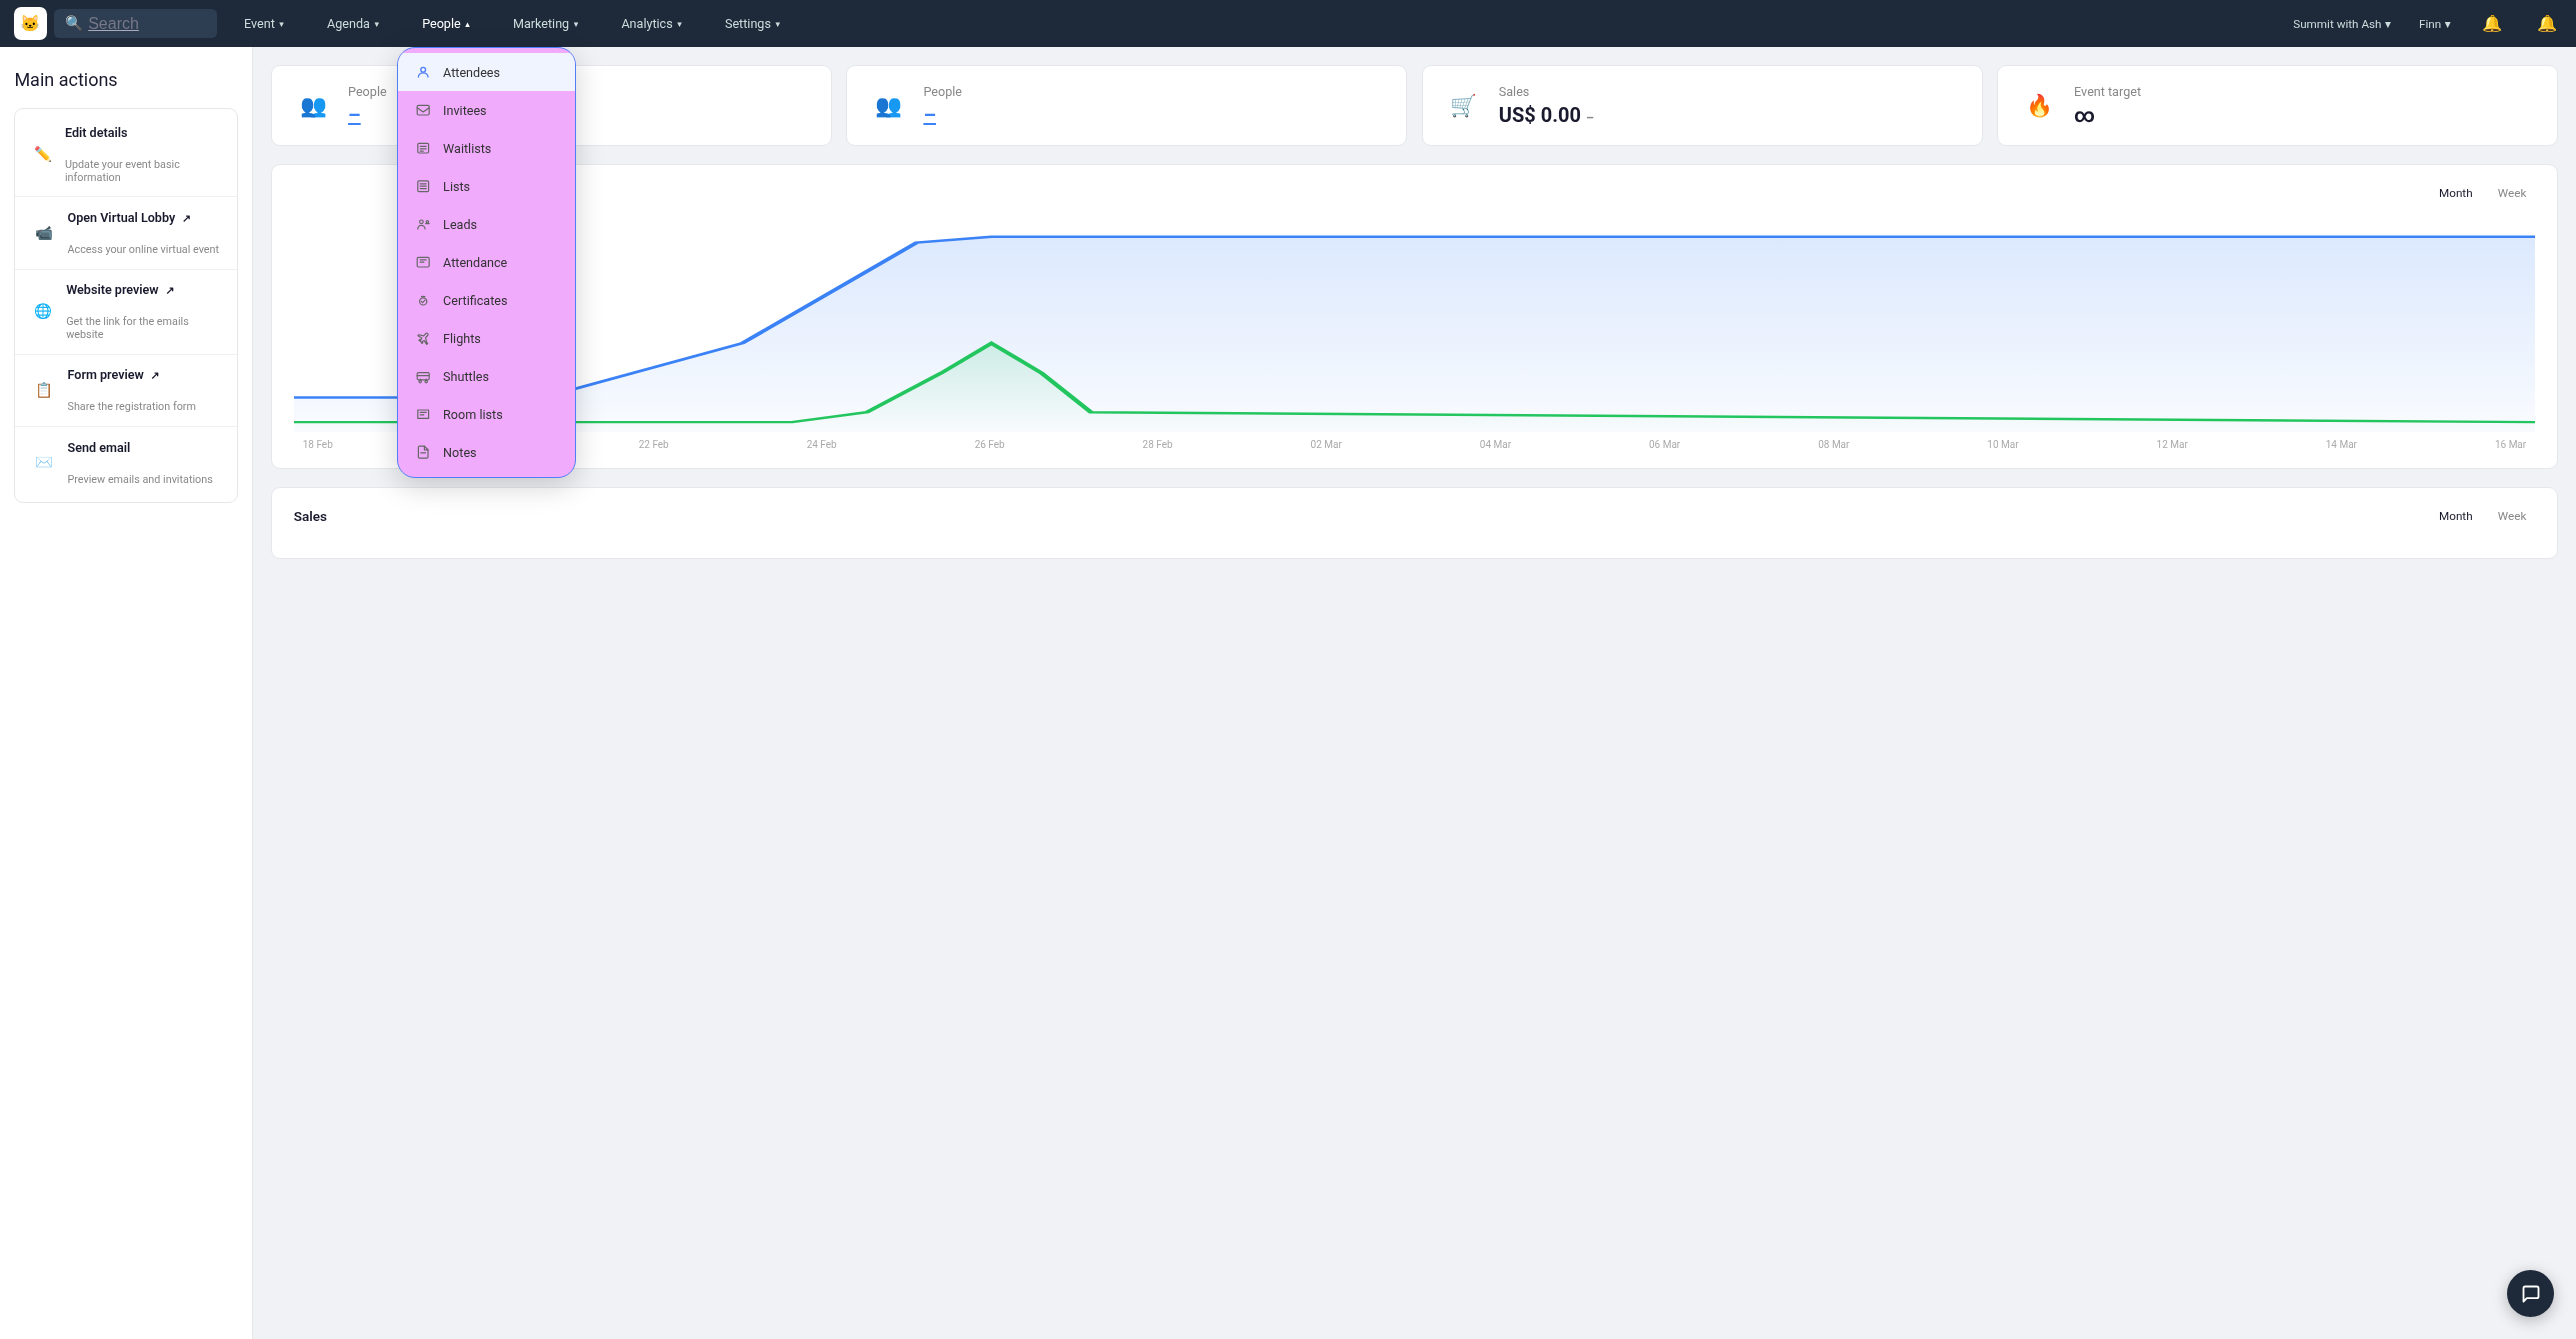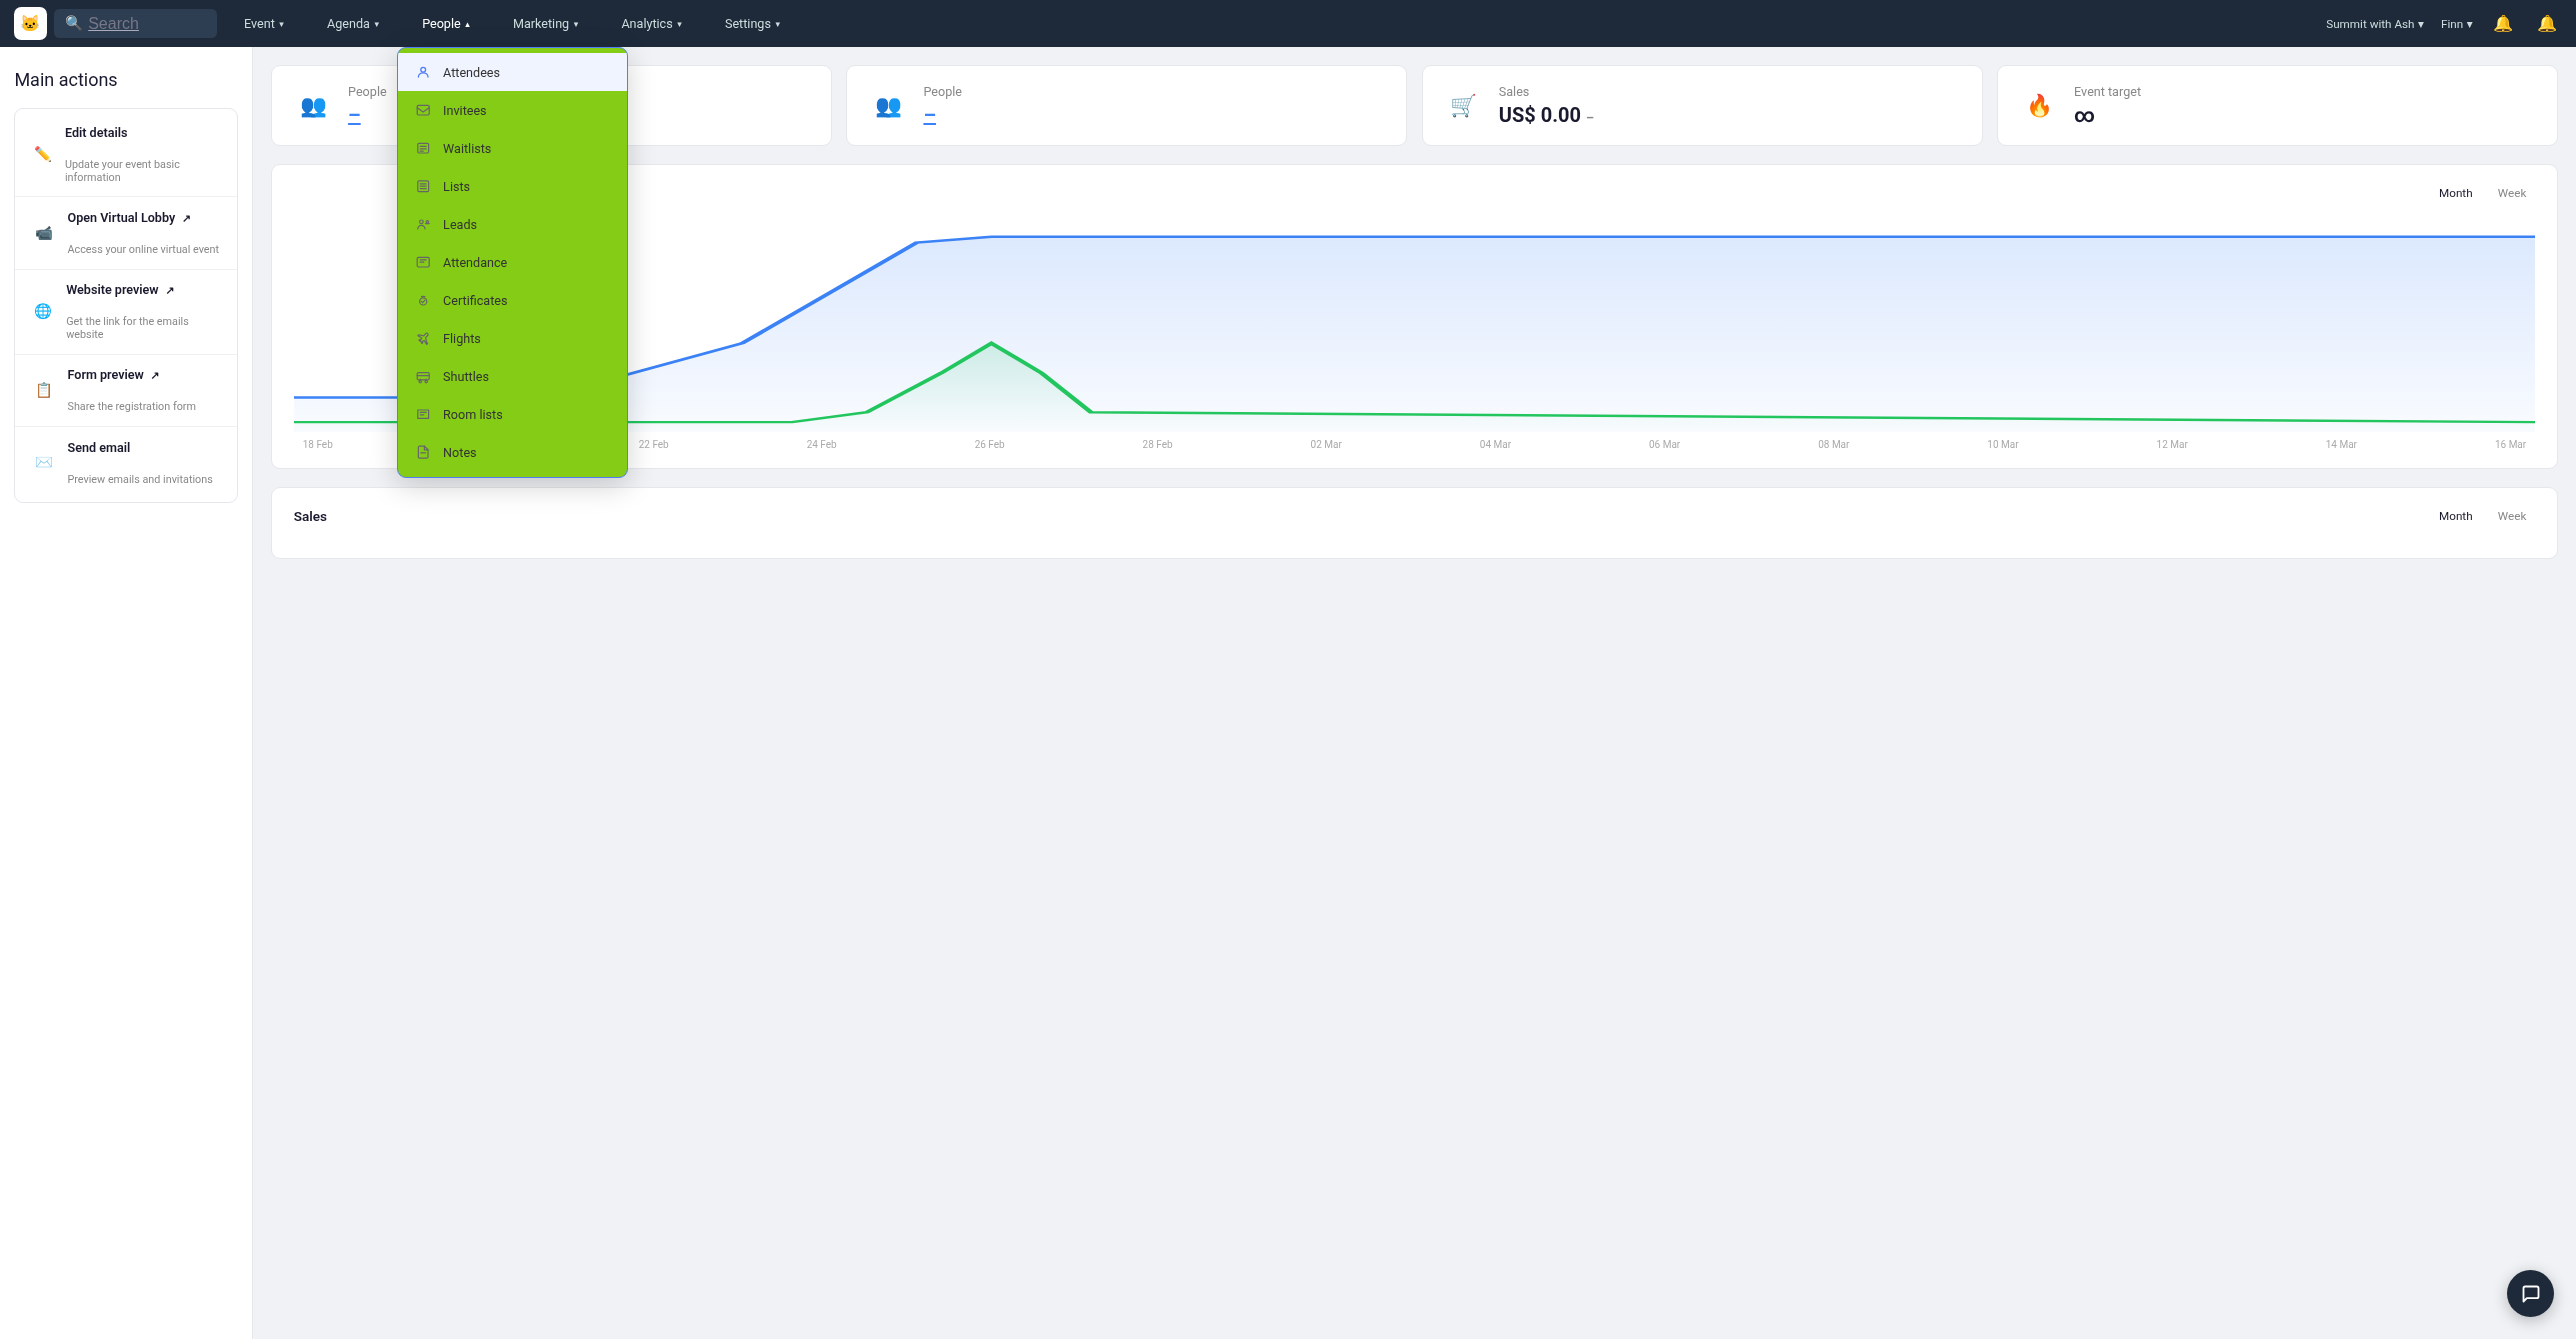--- a/index.html
+++ b/index.html
@@ -24,21 +24,21 @@
     }
     .search-box input::placeholder { color: #778; }
     .nav-items { display: flex; align-items: center; gap: 18px; flex: 1; }
     .nav-item {
       color: #cdd; font-size: 12.6px; padding: 7.2px 12.6px; border-radius: 5.4px;
       cursor: pointer; display: flex; align-items: center; gap: 4.5px;
       user-select: none;
     }
     .nav-item.active { color: #fff; }
     .nav-item .caret { font-size: 9px; }
-    .nav-right { display: flex; align-items: center; gap: 17px; margin-left: auto; }
+    .nav-right { display: flex; align-items: center; gap: 28px; margin-left: auto; }
     .nav-right-item { color: #cdd; font-size: 11.7px; cursor: pointer; display: flex; align-items: center; gap: 3.6px; }
     .nav-icon-btn { color: #aab; font-size: 16.3px; cursor: pointer; padding: 3.6px; }
 
     
     .page-layout { display: flex; min-height: calc(100vh - 47px); }
 
     
     .sidebar {
       width: 253px; background: #fff; padding: 21.7px 14.4px; flex-shrink: 0;
       border-right: 0.9px solid #e5e7eb;
@@ -78,22 +78,22 @@
     .chart-header { display: flex; justify-content: flex-end; margin-bottom: 10.8px; gap: 7.2px; }
     .chart-toggle { font-size: 11.7px; color: #888; cursor: pointer; padding: 3.6px 9px; border-radius: 3.6px; }
     .chart-toggle.active { color: #1a1a2e; font-weight: 400; }
     .chart-area { position: relative; height: 217px; width: 100%; }
     .chart-labels {
       display: flex; justify-content: space-between; font-size: 10px; color: #aaa;
       margin-top: 7.2px; padding: 0 9px; gap: 40px;
     }
     .dropdown-menu {
       position: fixed; top: 47px; left: 397px;
-      background: #84cc16; border-radius: 9px; box-shadow: 0 7.2px 29px rgba(0,0,0,0.18);
-      border: 1.4px solid #4f7ef8; width: 231px; z-index: 200;
+      background: #f0abfc; border-radius: 18px; box-shadow: 0 7.2px 29px rgba(0,0,0,0.18);
+      border: 1.4px solid #4f7ef8; width: 179px; z-index: 200;
       padding: 5.4px 0; overflow: hidden;
     }
     .dropdown-item {
       display: flex; align-items: center; gap: 10.8px; padding: 10px 16.3px;
       font-size: 12.6px; color: #333; cursor: pointer;
     }
     .dropdown-item.highlighted {
       background: #f0f4ff;
     }
     .dropdown-item-icon { width: 18px; height: 18px; display: flex; align-items: center; justify-content: center; color: #555; font-size: 13.5px; }

